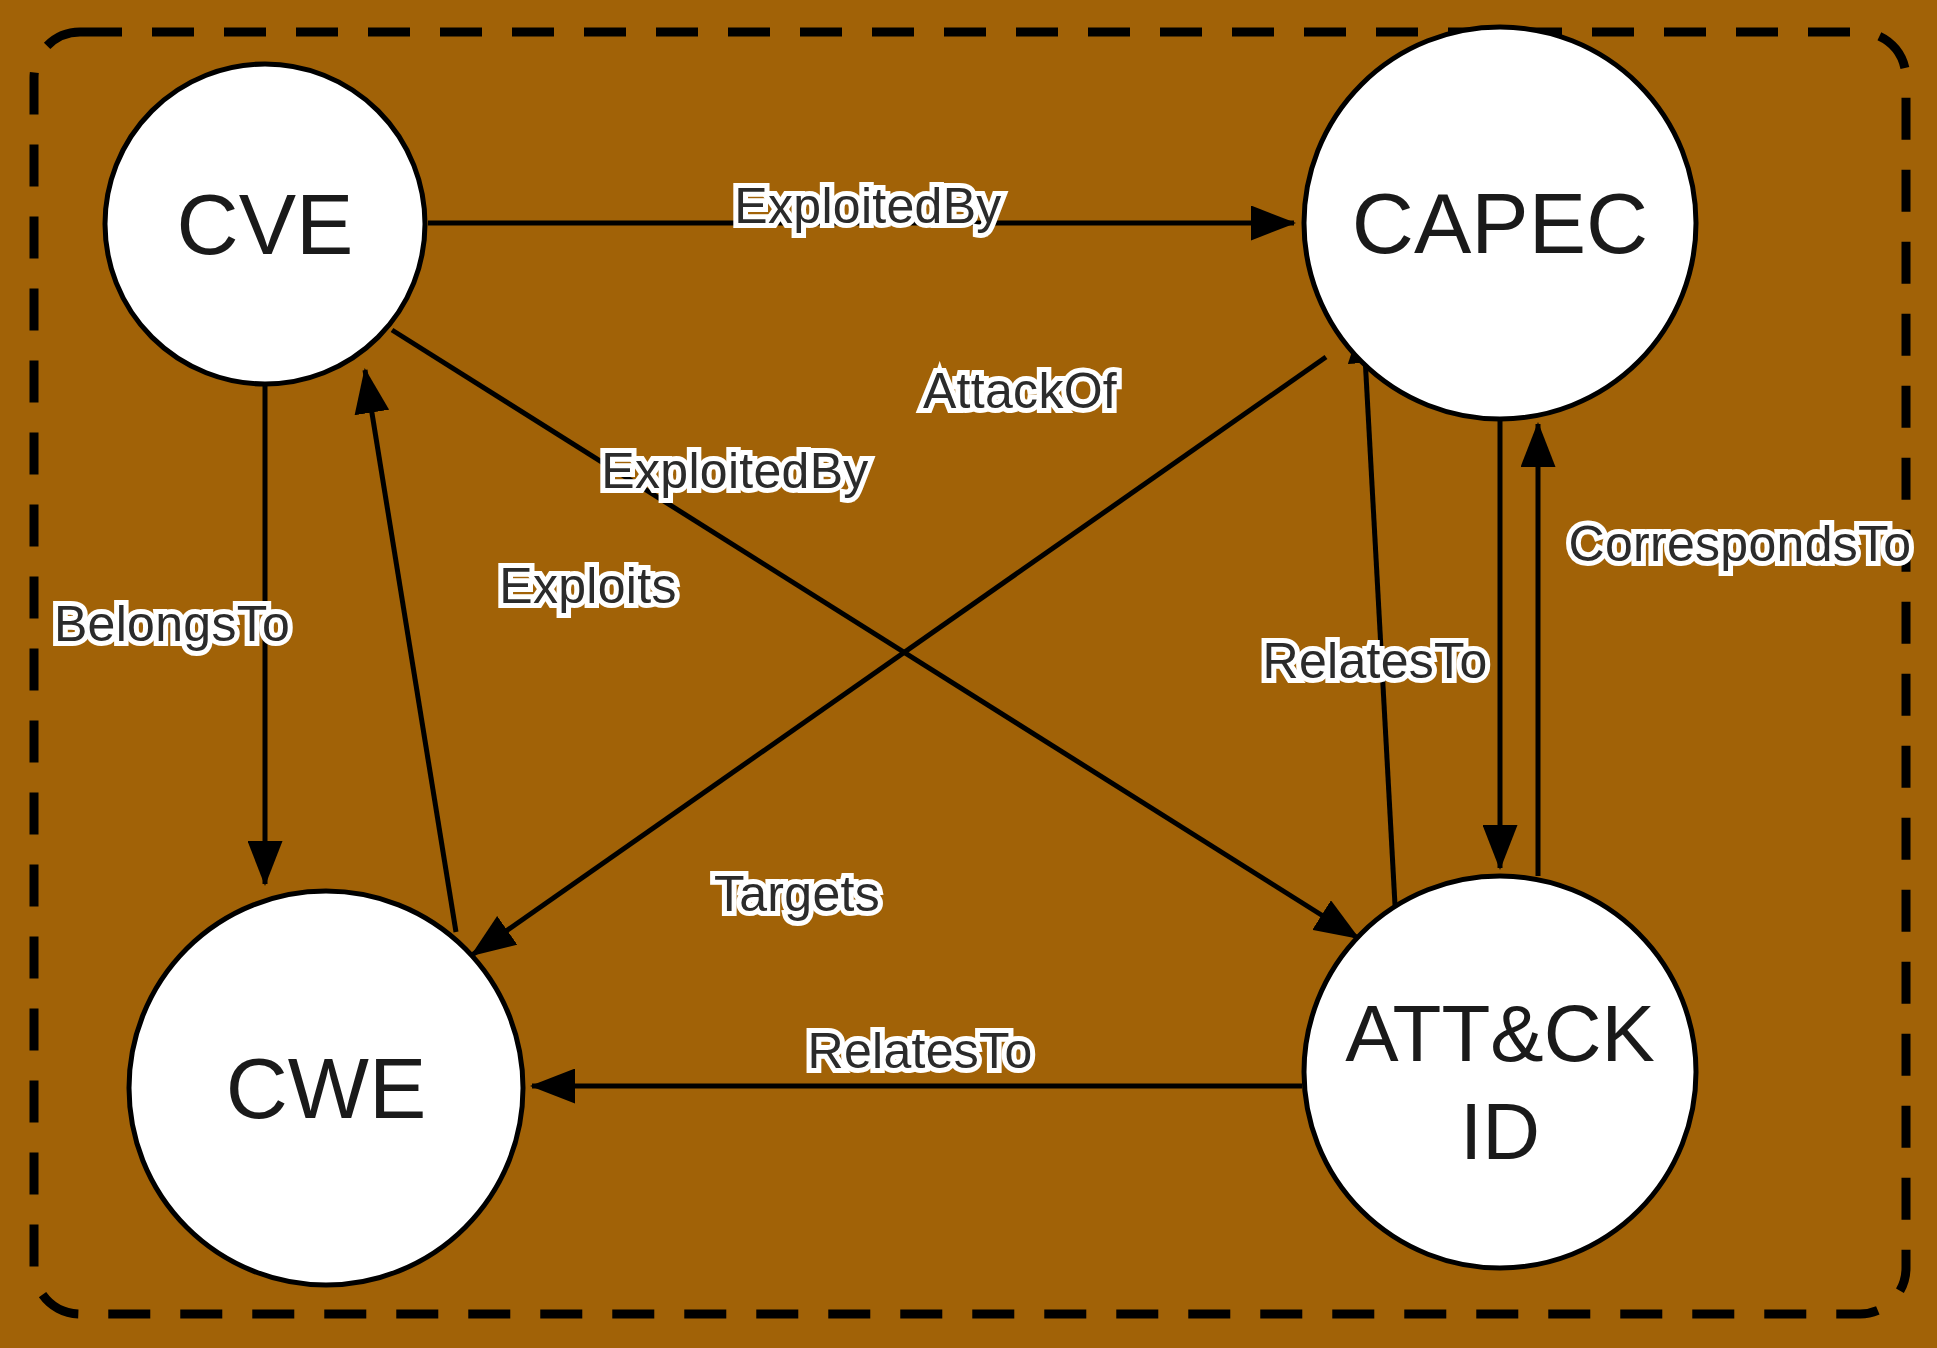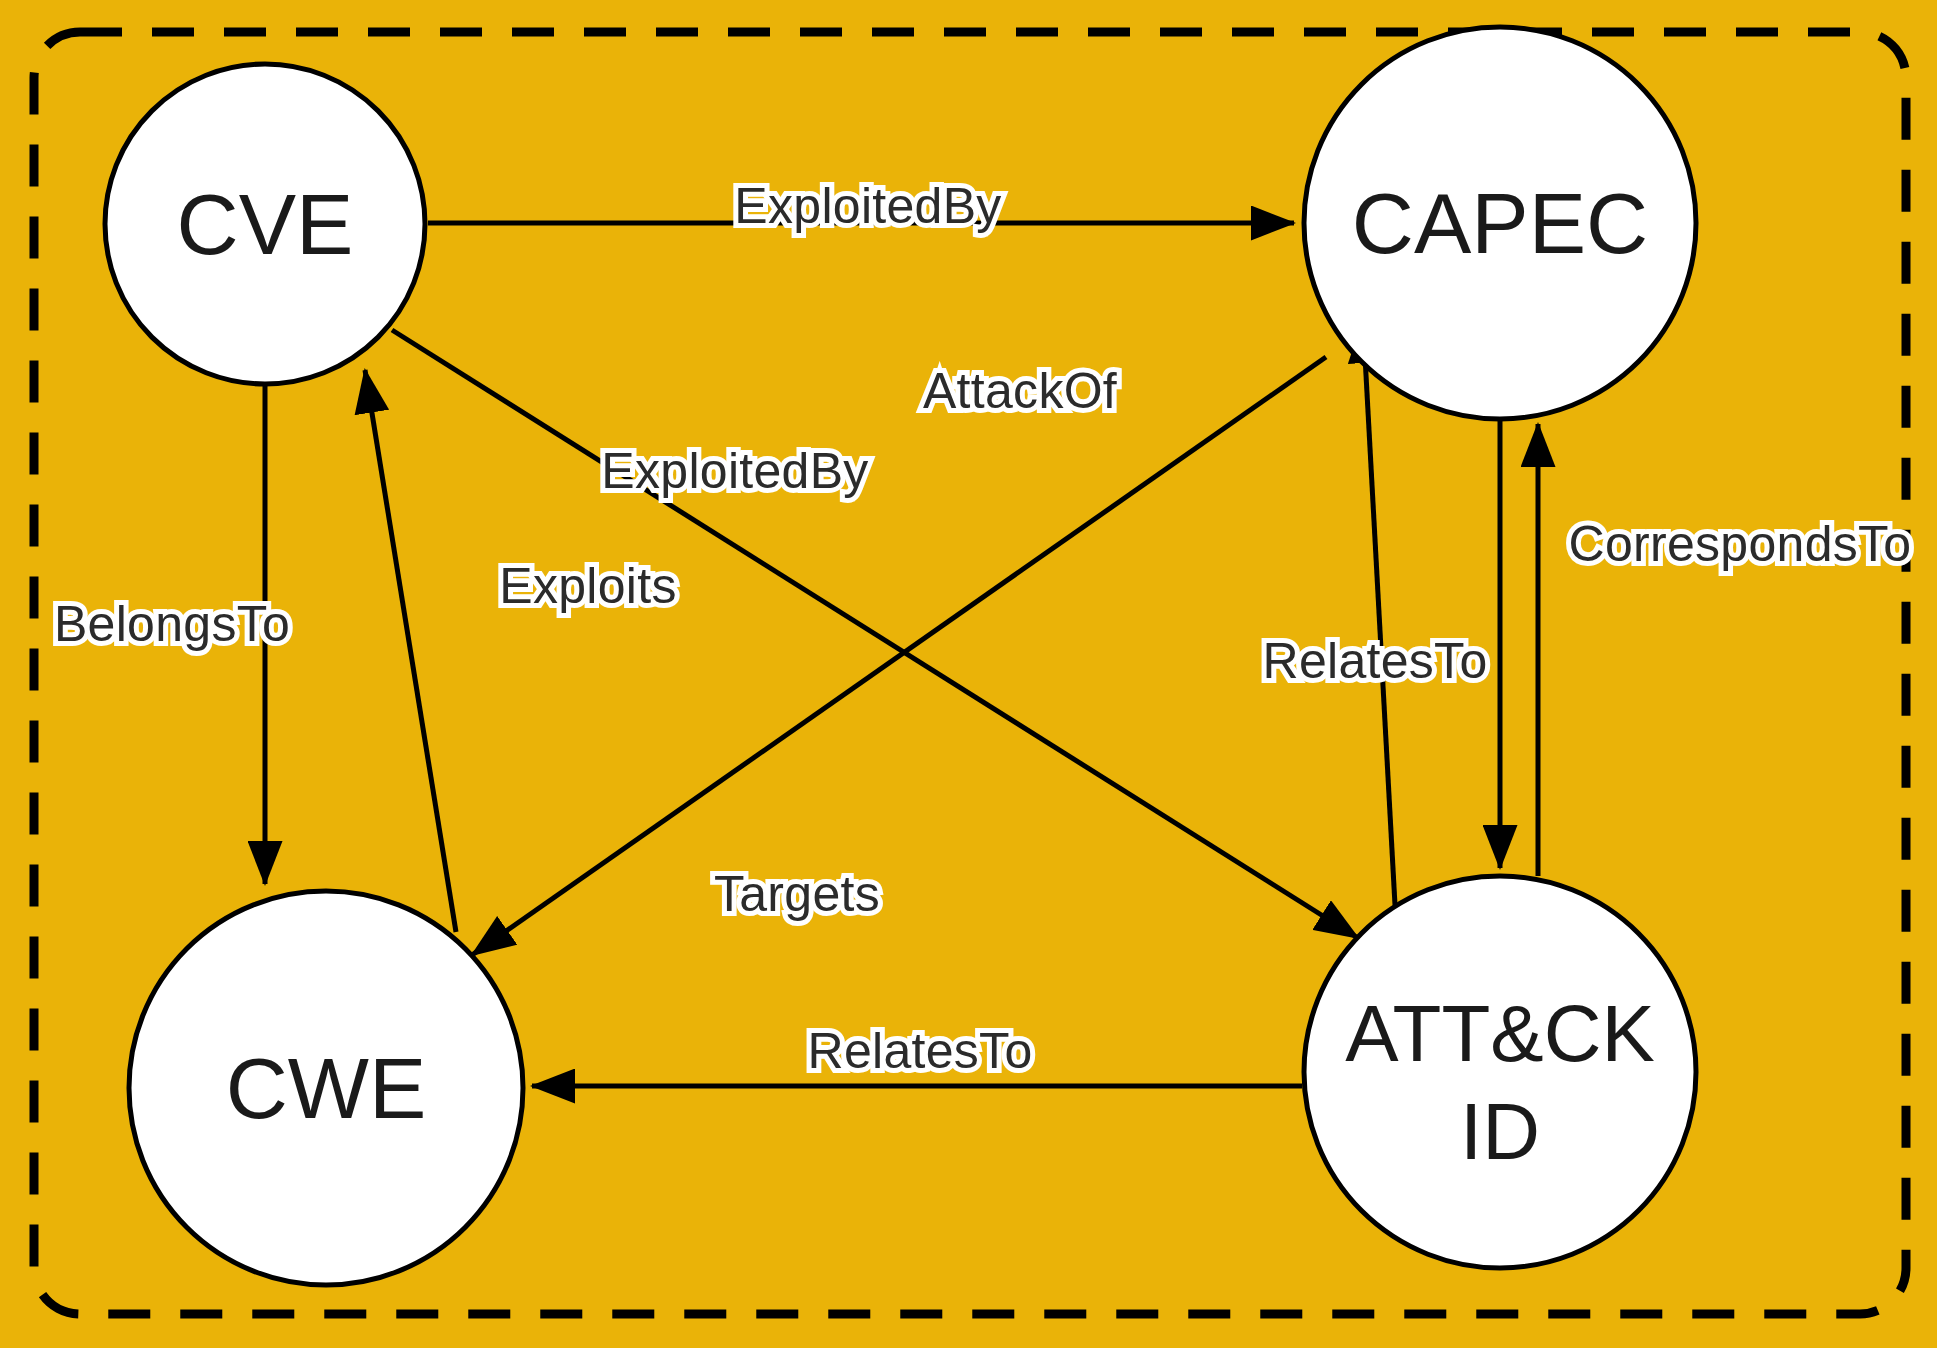--- a/index.html
+++ b/index.html
@@ -7,21 +7,21 @@
     padding: 0;
     background: #ffffff;
   }
   body {
     font-family: "Liberation Sans", sans-serif;
   }
   #canvas {
     position: relative;
     width: 1937px;
     height: 1348px;
-    background: #eab308;
+    background: #a16207;
     overflow: hidden;
   }
   #diagram-svg {
     position: absolute;
     top: 0;
     left: 0;
     width: 1937px;
     height: 1348px;
   }
   .node-circle {

